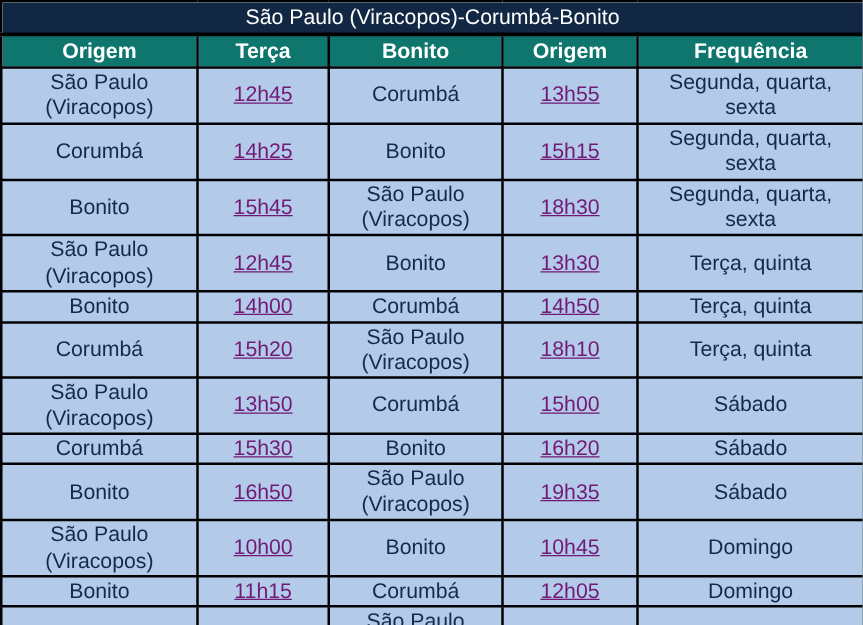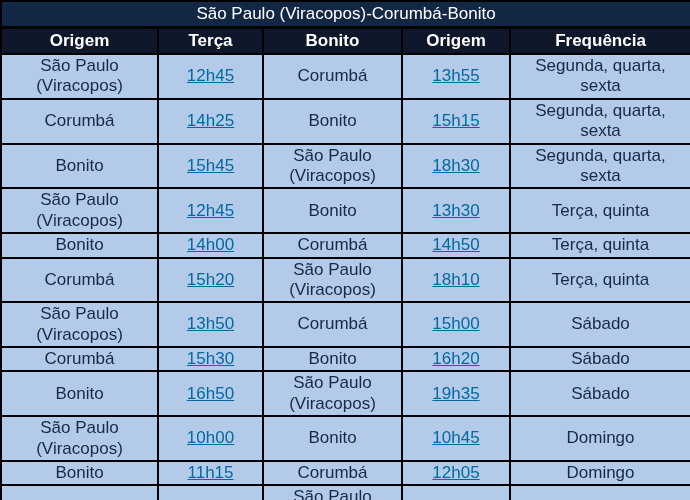--- a/index.html
+++ b/index.html
@@ -31,32 +31,32 @@
   }
   tr.title-row th {
     background: #122743;
     color: #ffffff;
     font-size: 17px;
     font-weight: normal;
     height: 22px;
     border-bottom-width: 3px;
   }
   tr.header-row th {
-    background: #0f172a;
+    background: #0f766e;
     color: #ffffff;
     font-size: 17px;
     font-weight: bold;
     height: 22px;
   }
   table.schedule td {
     font-size: 17px;
     color: #17294b;
   }
   a.time-link {
-    color: #0369a1;
+    color: #701a75;
     cursor: pointer;
   }
 </style>
 </head>
 <body>
 
 <table class="schedule">
   <colgroup>
     <col style="width:157px">
     <col style="width:105px">

